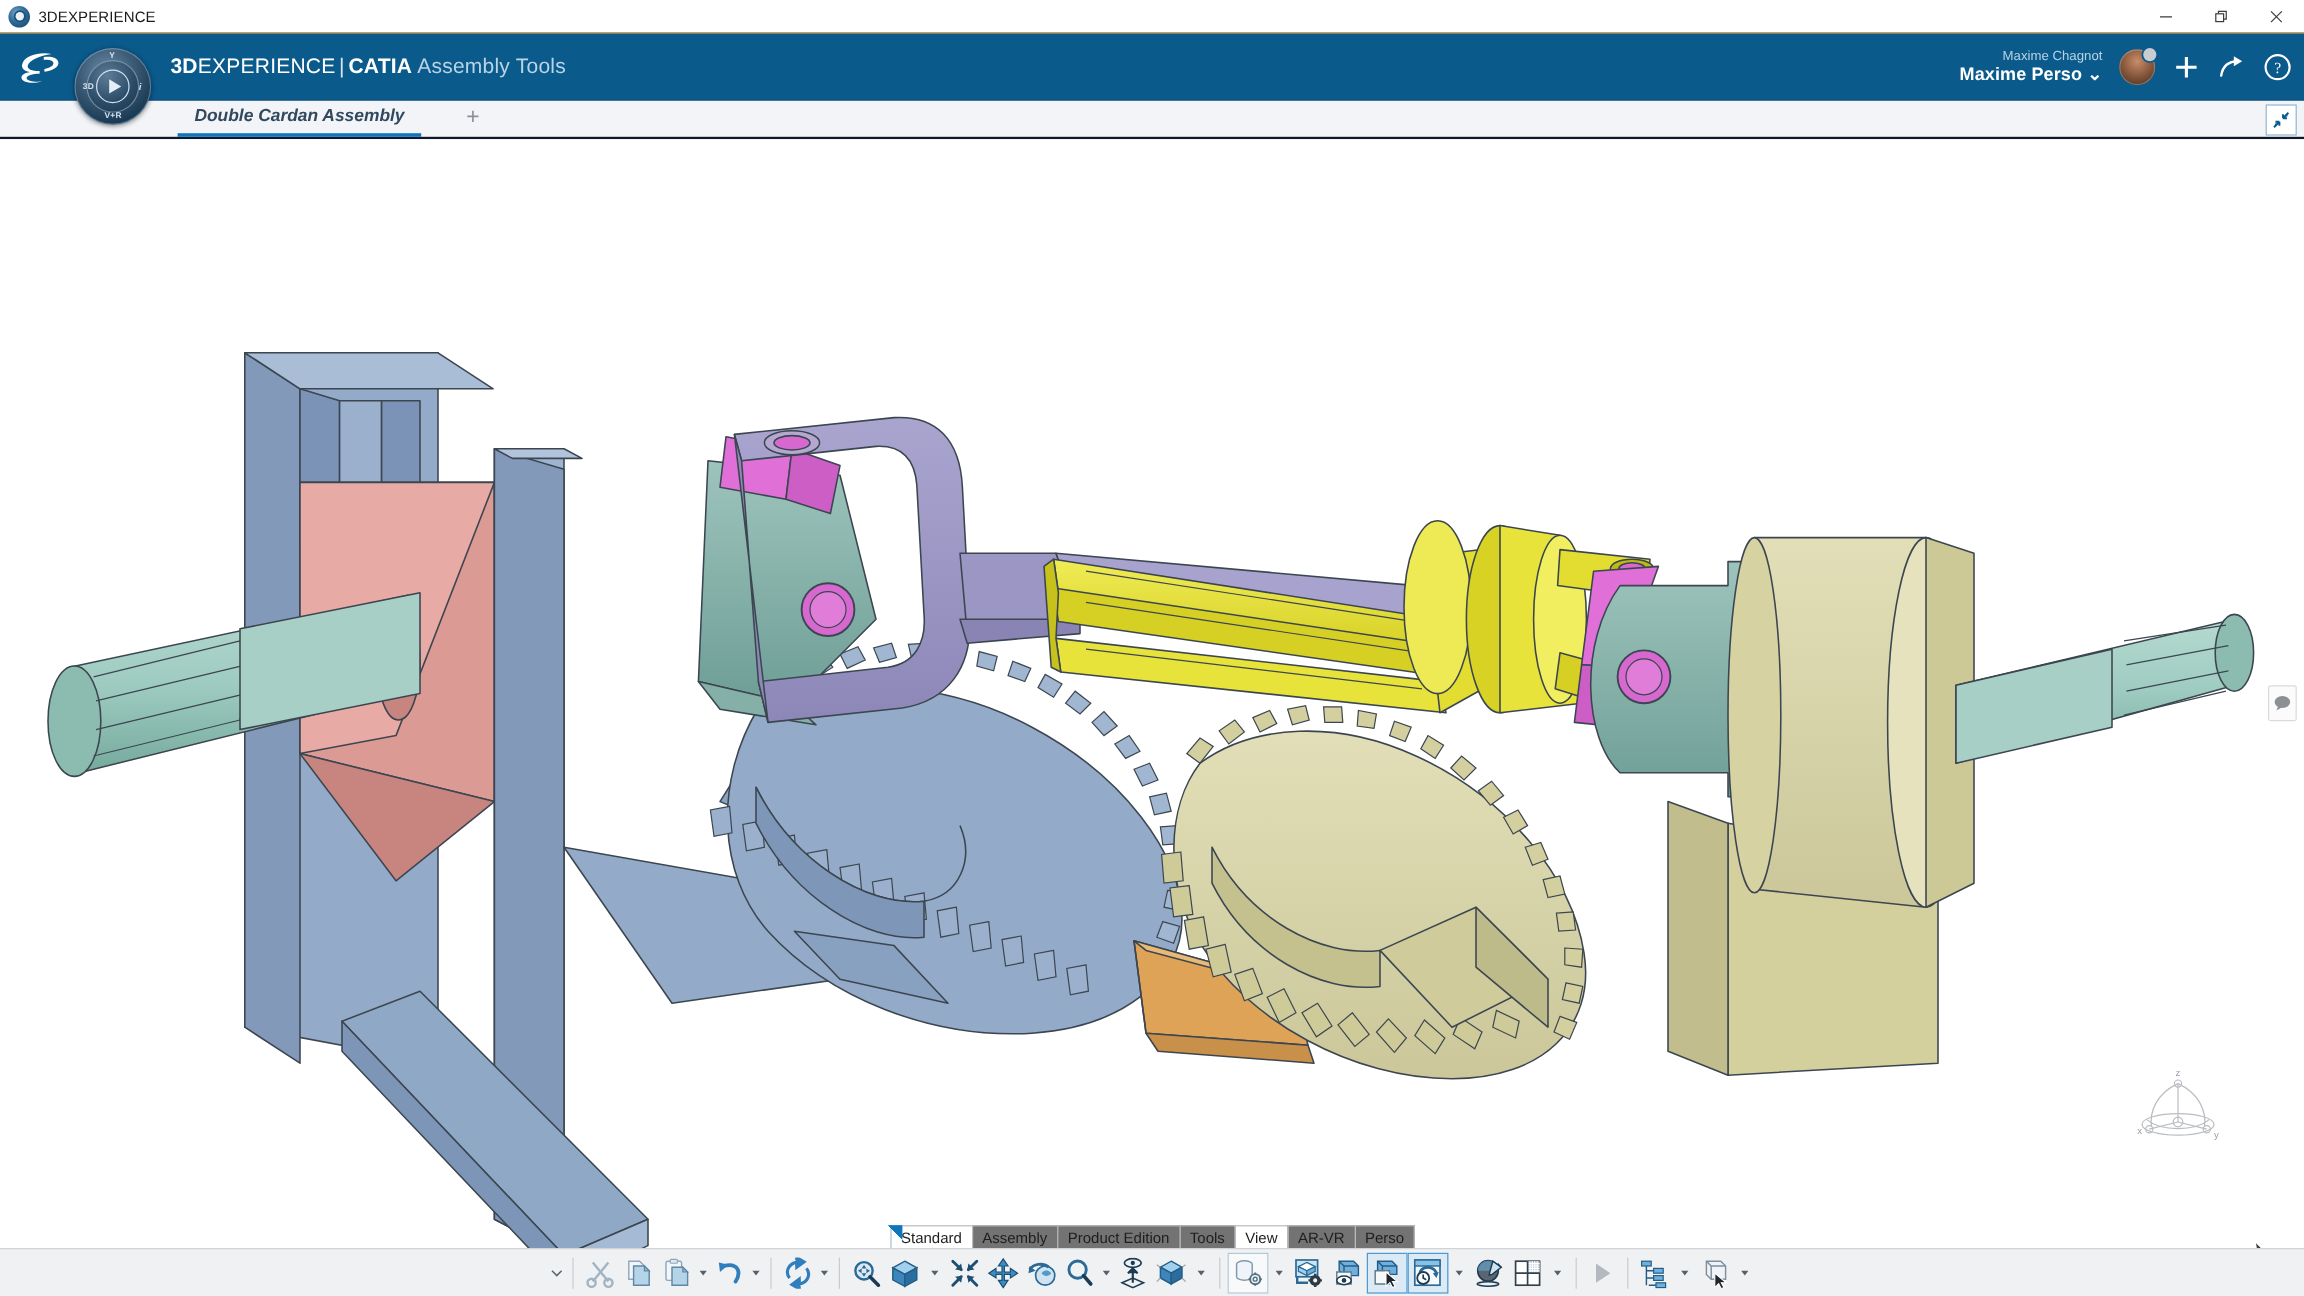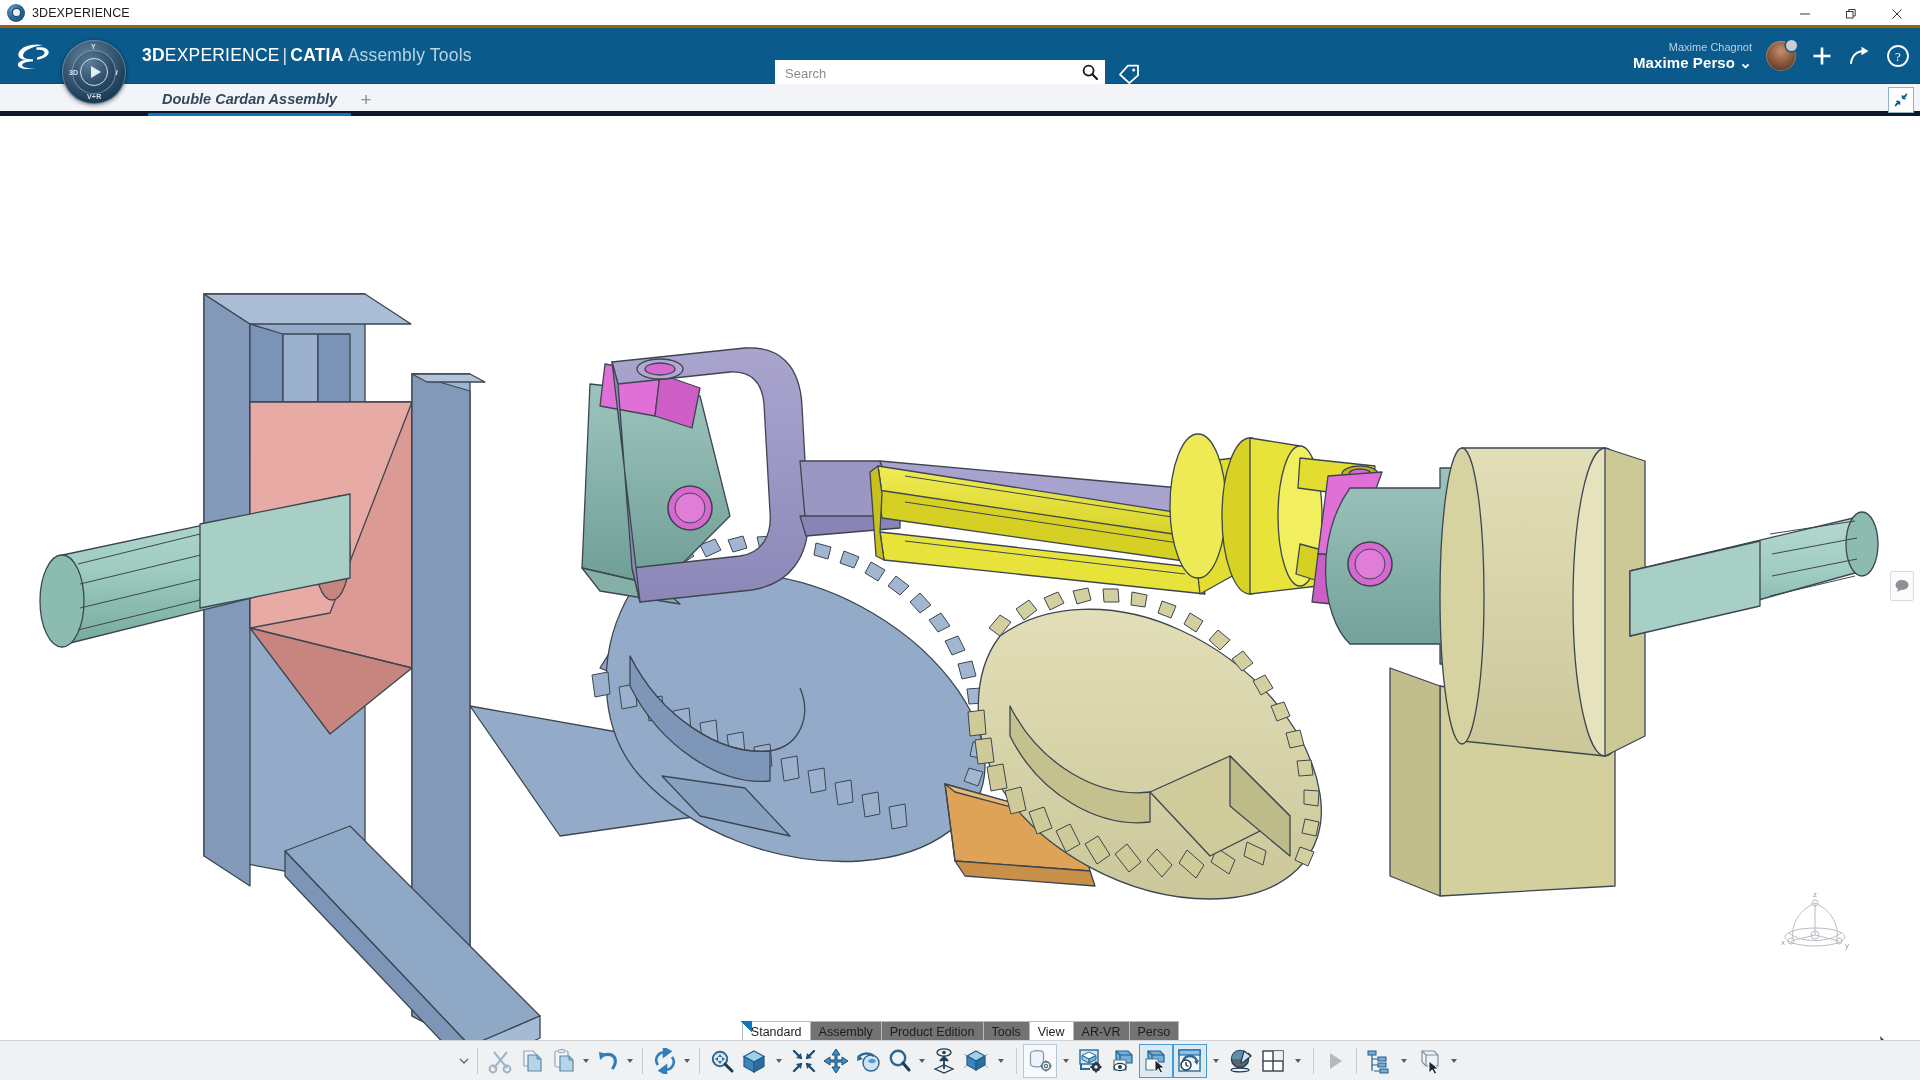--- a/index.html
+++ b/index.html
@@ -7,21 +7,21 @@
     width: 1920px; height: 1080px;
     overflow: hidden;
     font-family: "Liberation Sans", sans-serif;
     background: #ffffff;
   }
 
   
   .titlebar {
     height: 28px; width: 100%;
     background: #ffffff;
-    border-bottom: 3px solid #a16207;
+    border-bottom: 1px solid #a16207;
     display: flex; align-items: center;
     position: relative;
   }
   .tb-logo {
     width: 18px; height: 18px; margin-left: 7px; margin-right: 7px;
     border-radius: 50%;
     background: radial-gradient(circle at 38% 34%, #7fa8c9 0%, #2c6a99 45%, #11405f 100%);
     display:flex; align-items:center; justify-content:center;
     flex: none;
   }
@@ -121,22 +121,22 @@
   .avatar::after {
     content:""; position:absolute; right:-1px; top:-1px;
     width:11px; height:11px; border-radius:50%;
     background:#c9ccd0; box-shadow:0 0 0 1.5px #0a5a8c;
   }
   .hdr-icon { color:#fff; display:flex; align-items:center; justify-content:center; }
 
   
   .tabstrip {
     height: 32px; width: 100%; background: #f2f4f7;
-    border-bottom: 5px solid #0f172a;
-    display: flex; position: relative;
+    border-bottom: 2px solid #0f172a;
+    display: flex; align-items: flex-end; position: relative; gap: 28px;
   }
   .doc-tab {
     margin-left: 148px; height: 32px; display: flex; align-items: center;
     padding: 0 14px; font-size: 14.5px; font-style: italic; font-weight: bold;
     color: #31495e; border-bottom: 3px solid #1076bc;
   }
   .doc-addtab {
     width: 30px; height: 32px; display:flex; align-items:center; justify-content:center;
     color: #8b9099; font-size: 19px; font-weight: 300;
   }
@@ -254,37 +254,20 @@
     <div class="compass-lbl c-i">i</div>
     <div class="compass-lbl c-vr">V+R</div>
     <div class="compass-lbl c-y">Y</div>
   </div>
 
   <div class="hdr-apptitle">
     <span class="b">3D</span><span>EXPERIENCE</span><span class="sep">|</span><span class="b">CATIA</span>
     <span class="sub">Assembly Tools</span>
   </div>
 
-  <div class="hdr-search-wrap">
-    <div class="hdr-search">
-      <input type="text" placeholder="Search" style="">
-      <span>
-        <svg width="18" height="18" viewBox="0 0 18 18">
-          <circle cx="7.6" cy="7.6" r="5" fill="none" stroke="#1a1a1a" stroke-width="1.8"></circle>
-          <line x1="11.3" y1="11.3" x2="16" y2="16" stroke="#1a1a1a" stroke-width="2.2" stroke-linecap="round"></line>
-        </svg>
-      </span>
-    </div>
-    <span class="tag-icon">
-      <svg width="24" height="24" viewBox="0 0 24 24">
-        <path d="M3 12.5 L11 3.6 L21 3.6 L21 13.4 L12.3 21.2 Z" fill="none" stroke="#ffffff" stroke-width="1.8" stroke-linejoin="round"></path>
-        <circle cx="16.7" cy="8" r="1.5" fill="#ffffff"></circle>
-      </svg>
-    </span>
-  </div>
 
   <div class="hdr-right">
     <div class="user-block">
       <div class="u1">Maxime Chagnot</div>
       <div class="u2"><span>Maxime Perso</span> <span>⌄</span></div>
     </div>
     <div class="avatar"></div>
     <div class="hdr-icon">
       <svg width="24" height="24" viewBox="0 0 24 24">
         <line x1="12" y1="3.5" x2="12" y2="20.5" stroke="#fff" stroke-width="2.6"></line>

